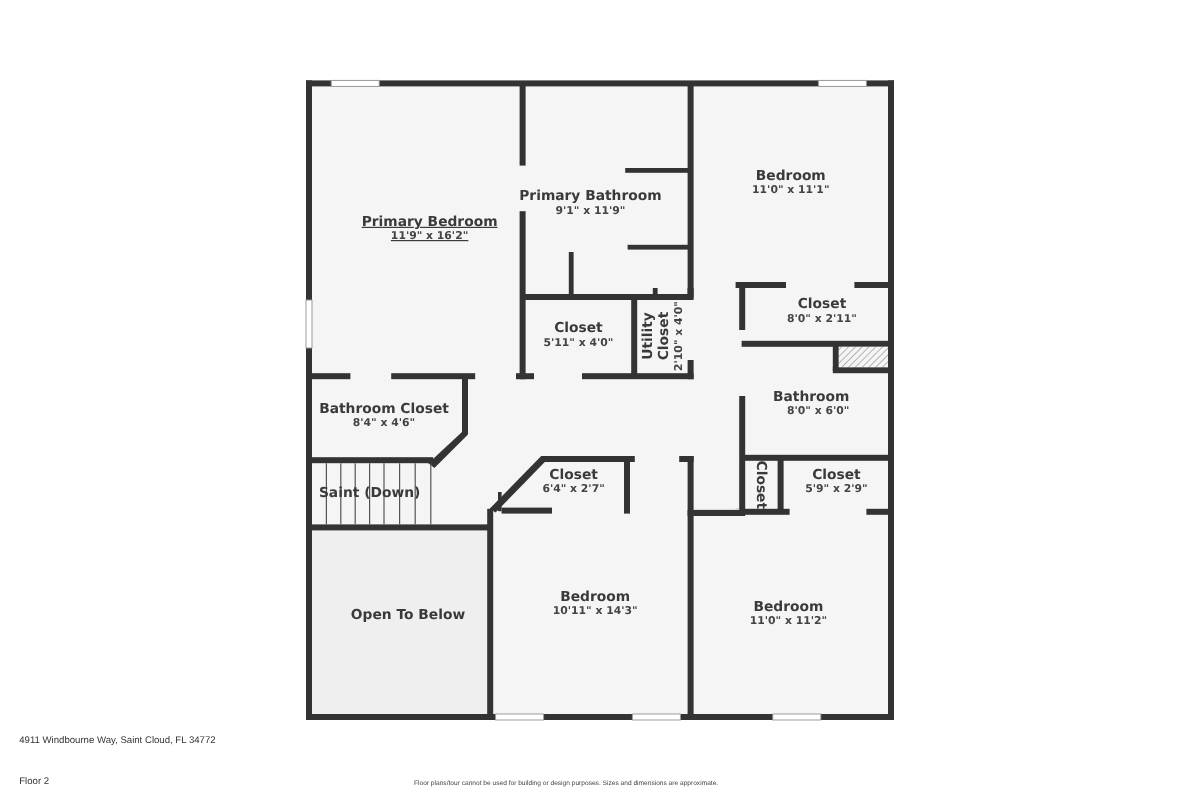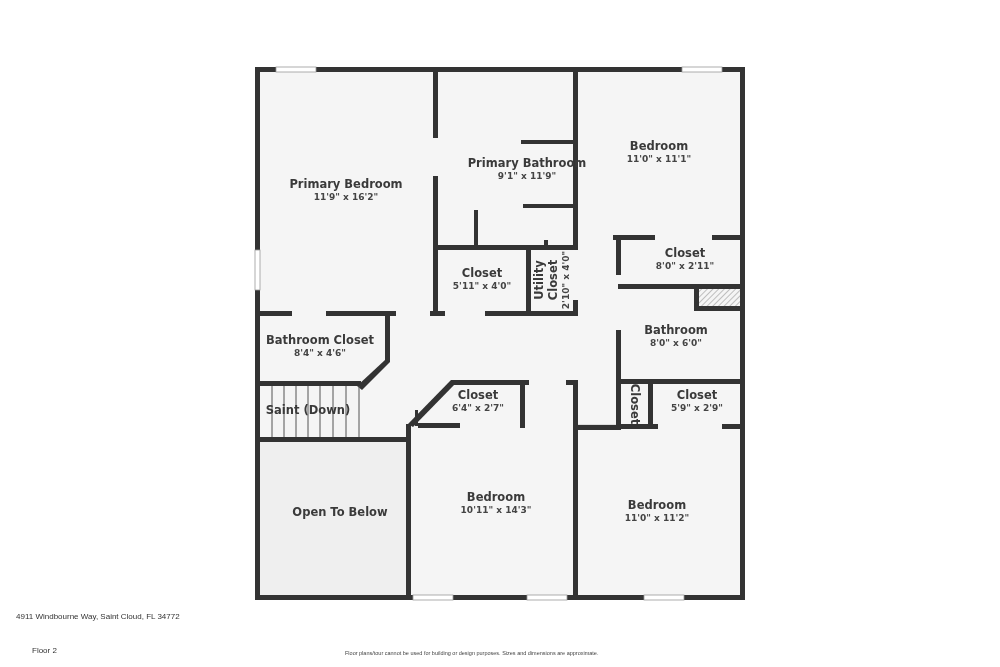--- a/index.html
+++ b/index.html
@@ -114,46 +114,46 @@
   <g fill="#ffffff" stroke="#999" stroke-width="0.8">
     <rect x="276" y="67" width="40" height="5"></rect>
     <rect x="682" y="67" width="40" height="5"></rect>
     <rect x="255" y="250" width="5" height="40"></rect>
     <rect x="413" y="595" width="40" height="5"></rect>
     <rect x="527" y="595" width="40" height="5"></rect>
     <rect x="644" y="595" width="40" height="5"></rect>
   </g>
 </svg>
 
-<div class="lbl" style="left:346px;top:190px;">
+<div class="lbl" style="left:358px;top:190px;text-decoration:underline;">
   <span class="nm">Primary Bedroom</span>
   <span class="dm">11'9" x 16'2"</span>
 </div>
-<div class="lbl" style="left:527px;top:169px;">
+<div class="lbl" style="left:492px;top:169px;">
   <span class="nm">Primary Bathroom</span>
   <span class="dm">9'1" x 11'9"</span>
 </div>
 <div class="lbl" style="left:659px;top:152px;">
   <span class="nm">Bedroom</span>
   <span class="dm">11'0" x 11'1"</span>
 </div>
 <div class="lbl" style="left:685px;top:259px;">
   <span class="nm">Closet</span>
   <span class="dm">8'0" x 2'11"</span>
 </div>
 <div class="lbl" style="left:482px;top:279px;">
   <span class="nm">Closet</span>
   <span class="dm">5'11" x 4'0"</span>
 </div>
 <div class="lbl vert" style="left:552px;top:280px;">
   <span class="nm">Utility</span>
   <span class="nm">Closet</span>
   <span class="dm">2'10" x 4'0"</span>
 </div>
-<div class="lbl" style="left:676px;top:336px;">
+<div class="lbl" style="left:676px;top:336px;text-align:right;">
   <span class="nm">Bathroom</span>
   <span class="dm">8'0" x 6'0"</span>
 </div>
 <div class="lbl" style="left:320px;top:346px;">
   <span class="nm">Bathroom Closet</span>
   <span class="dm">8'4" x 4'6"</span>
 </div>
 <div class="lbl" style="left:478px;top:401px;">
   <span class="nm">Closet</span>
   <span class="dm">6'4" x 2'7"</span>
@@ -174,14 +174,14 @@
 <div class="lbl" style="left:496px;top:503px;">
   <span class="nm">Bedroom</span>
   <span class="dm">10'11" x 14'3"</span>
 </div>
 <div class="lbl" style="left:657px;top:511px;">
   <span class="nm">Bedroom</span>
   <span class="dm">11'0" x 11'2"</span>
 </div>
 
 <div class="footer" style="left:16px;top:612px;">4911 Windbourne Way, Saint Cloud, FL 34772</div>
-<div class="footer" style="left:32px;top:646px;">Floor 2</div>
+<div class="footer" style="left:16px;top:646px;">Floor 2</div>
 <div class="footer small" style="left:345px;top:650px;">Floor plans/tour cannot be used for building or design purposes. Sizes and dimensions are approximate.</div>
 
 </body></html>

